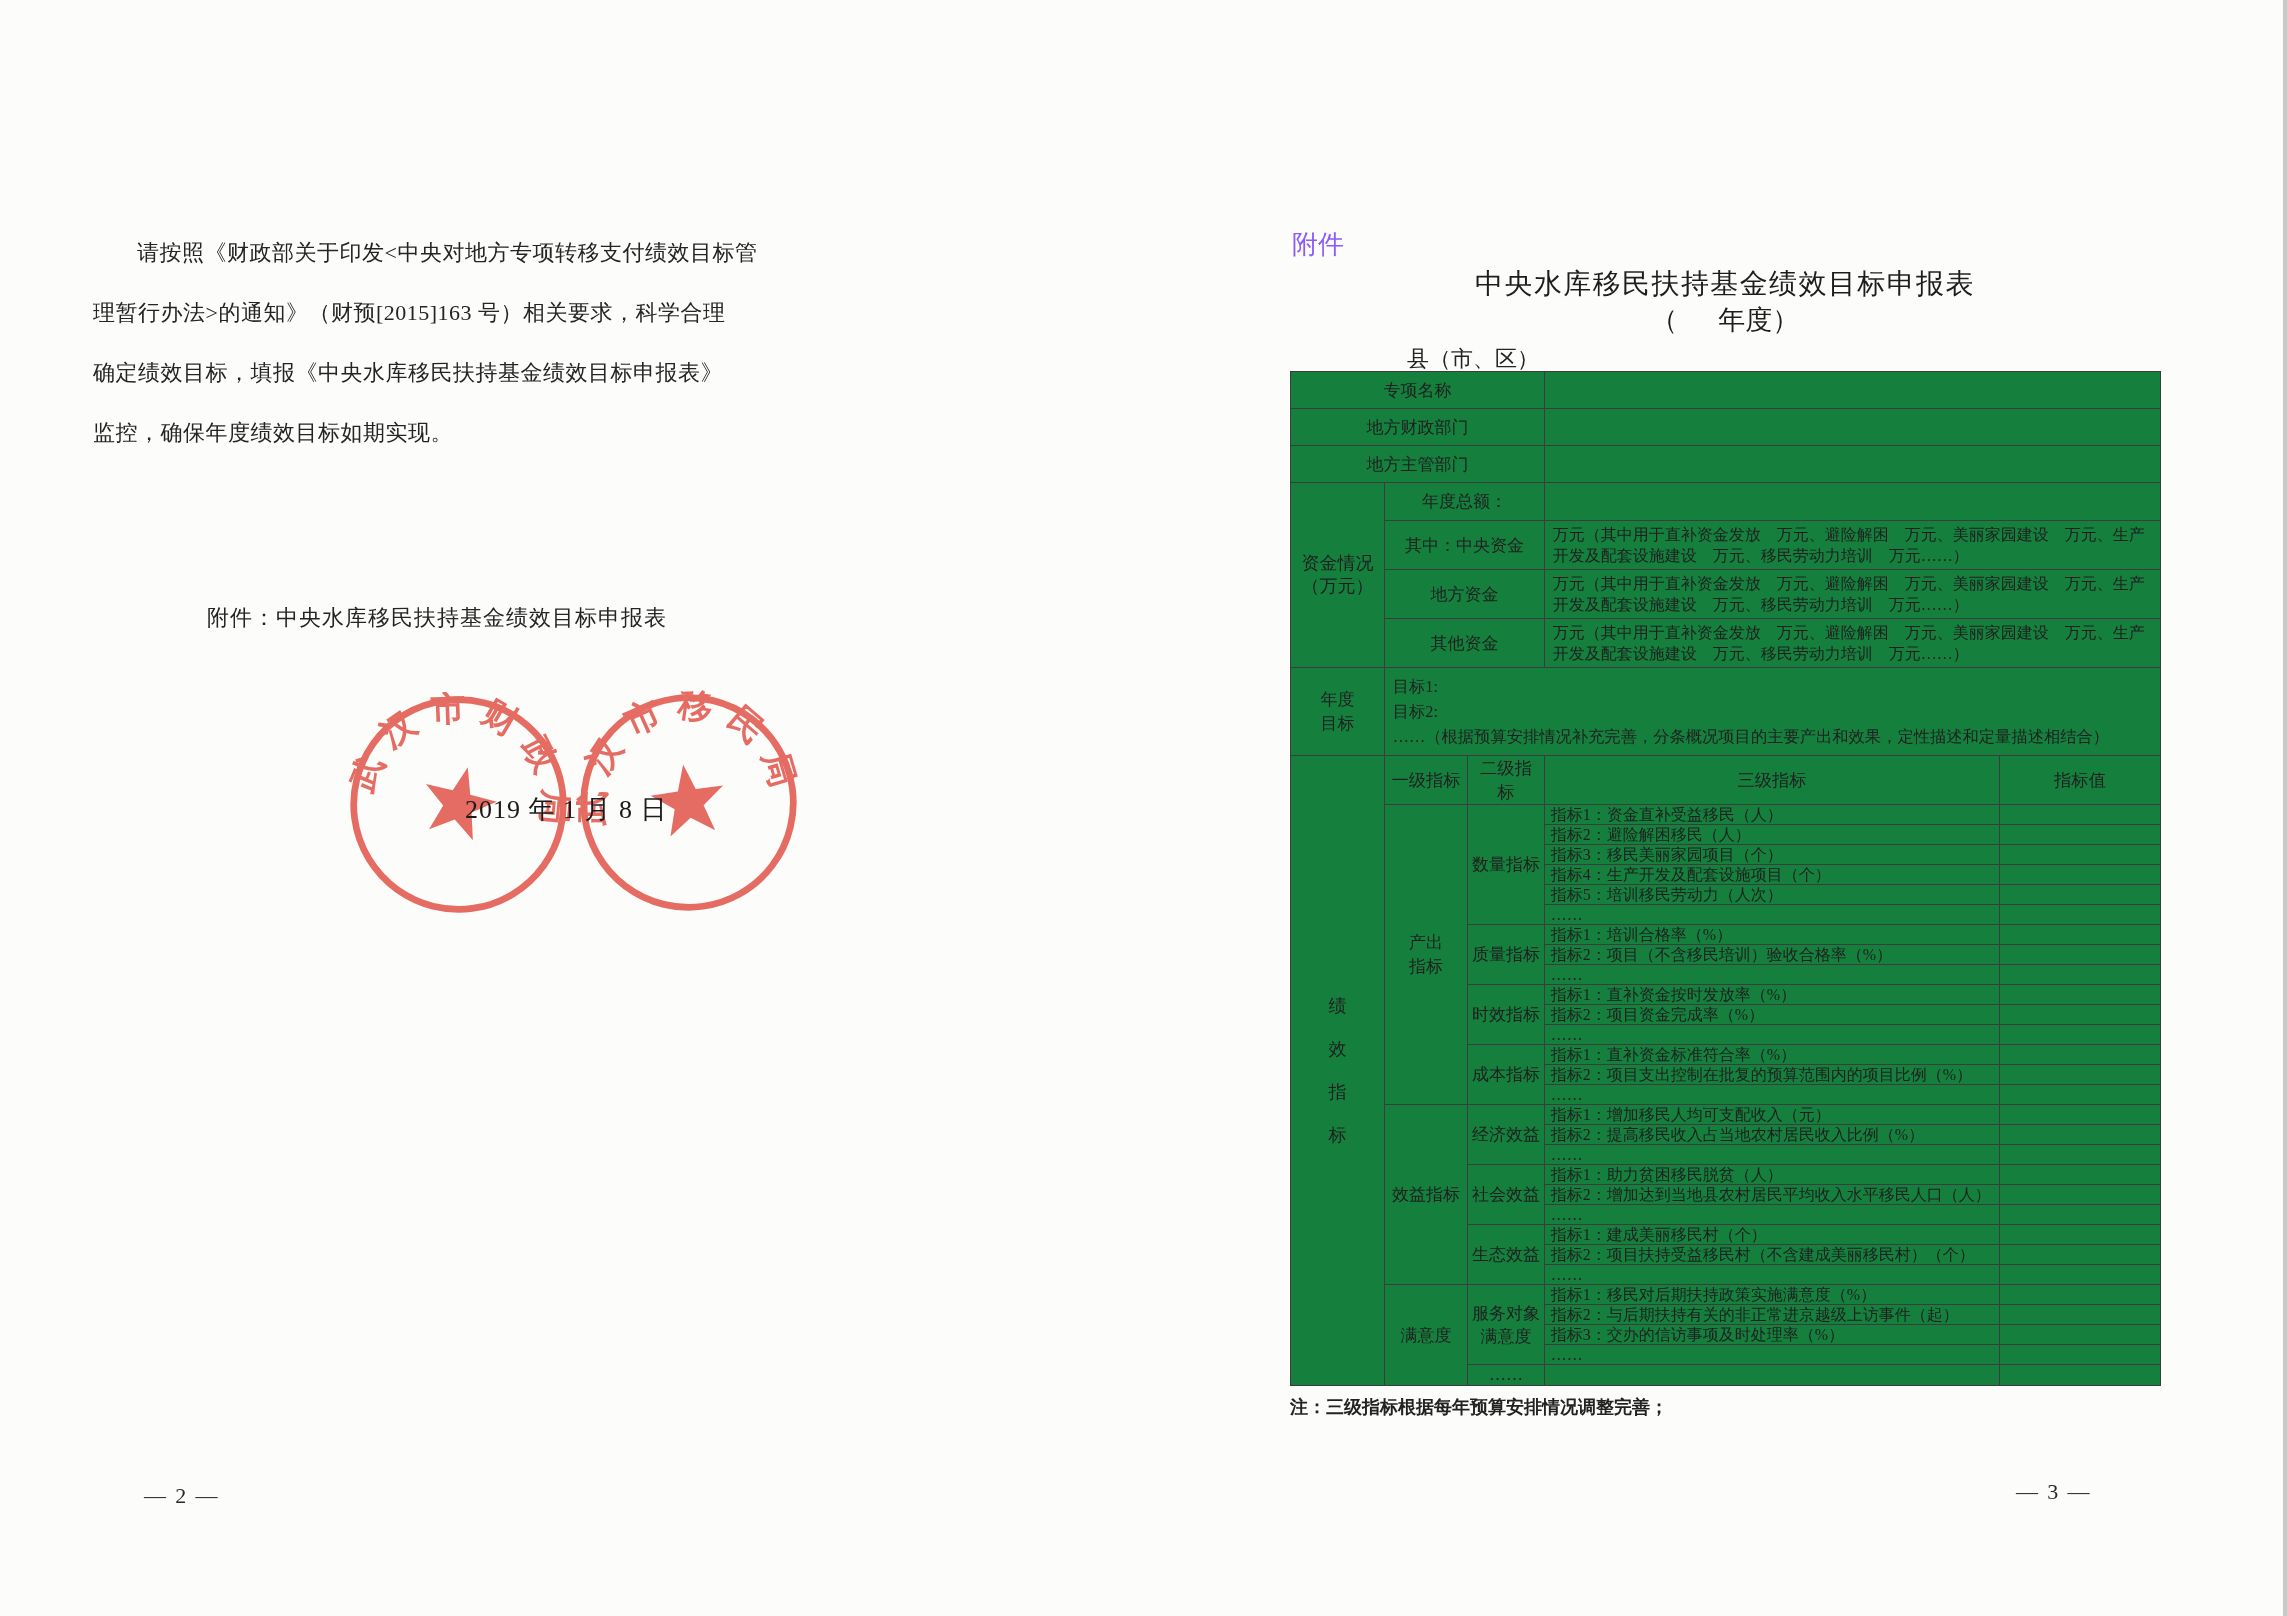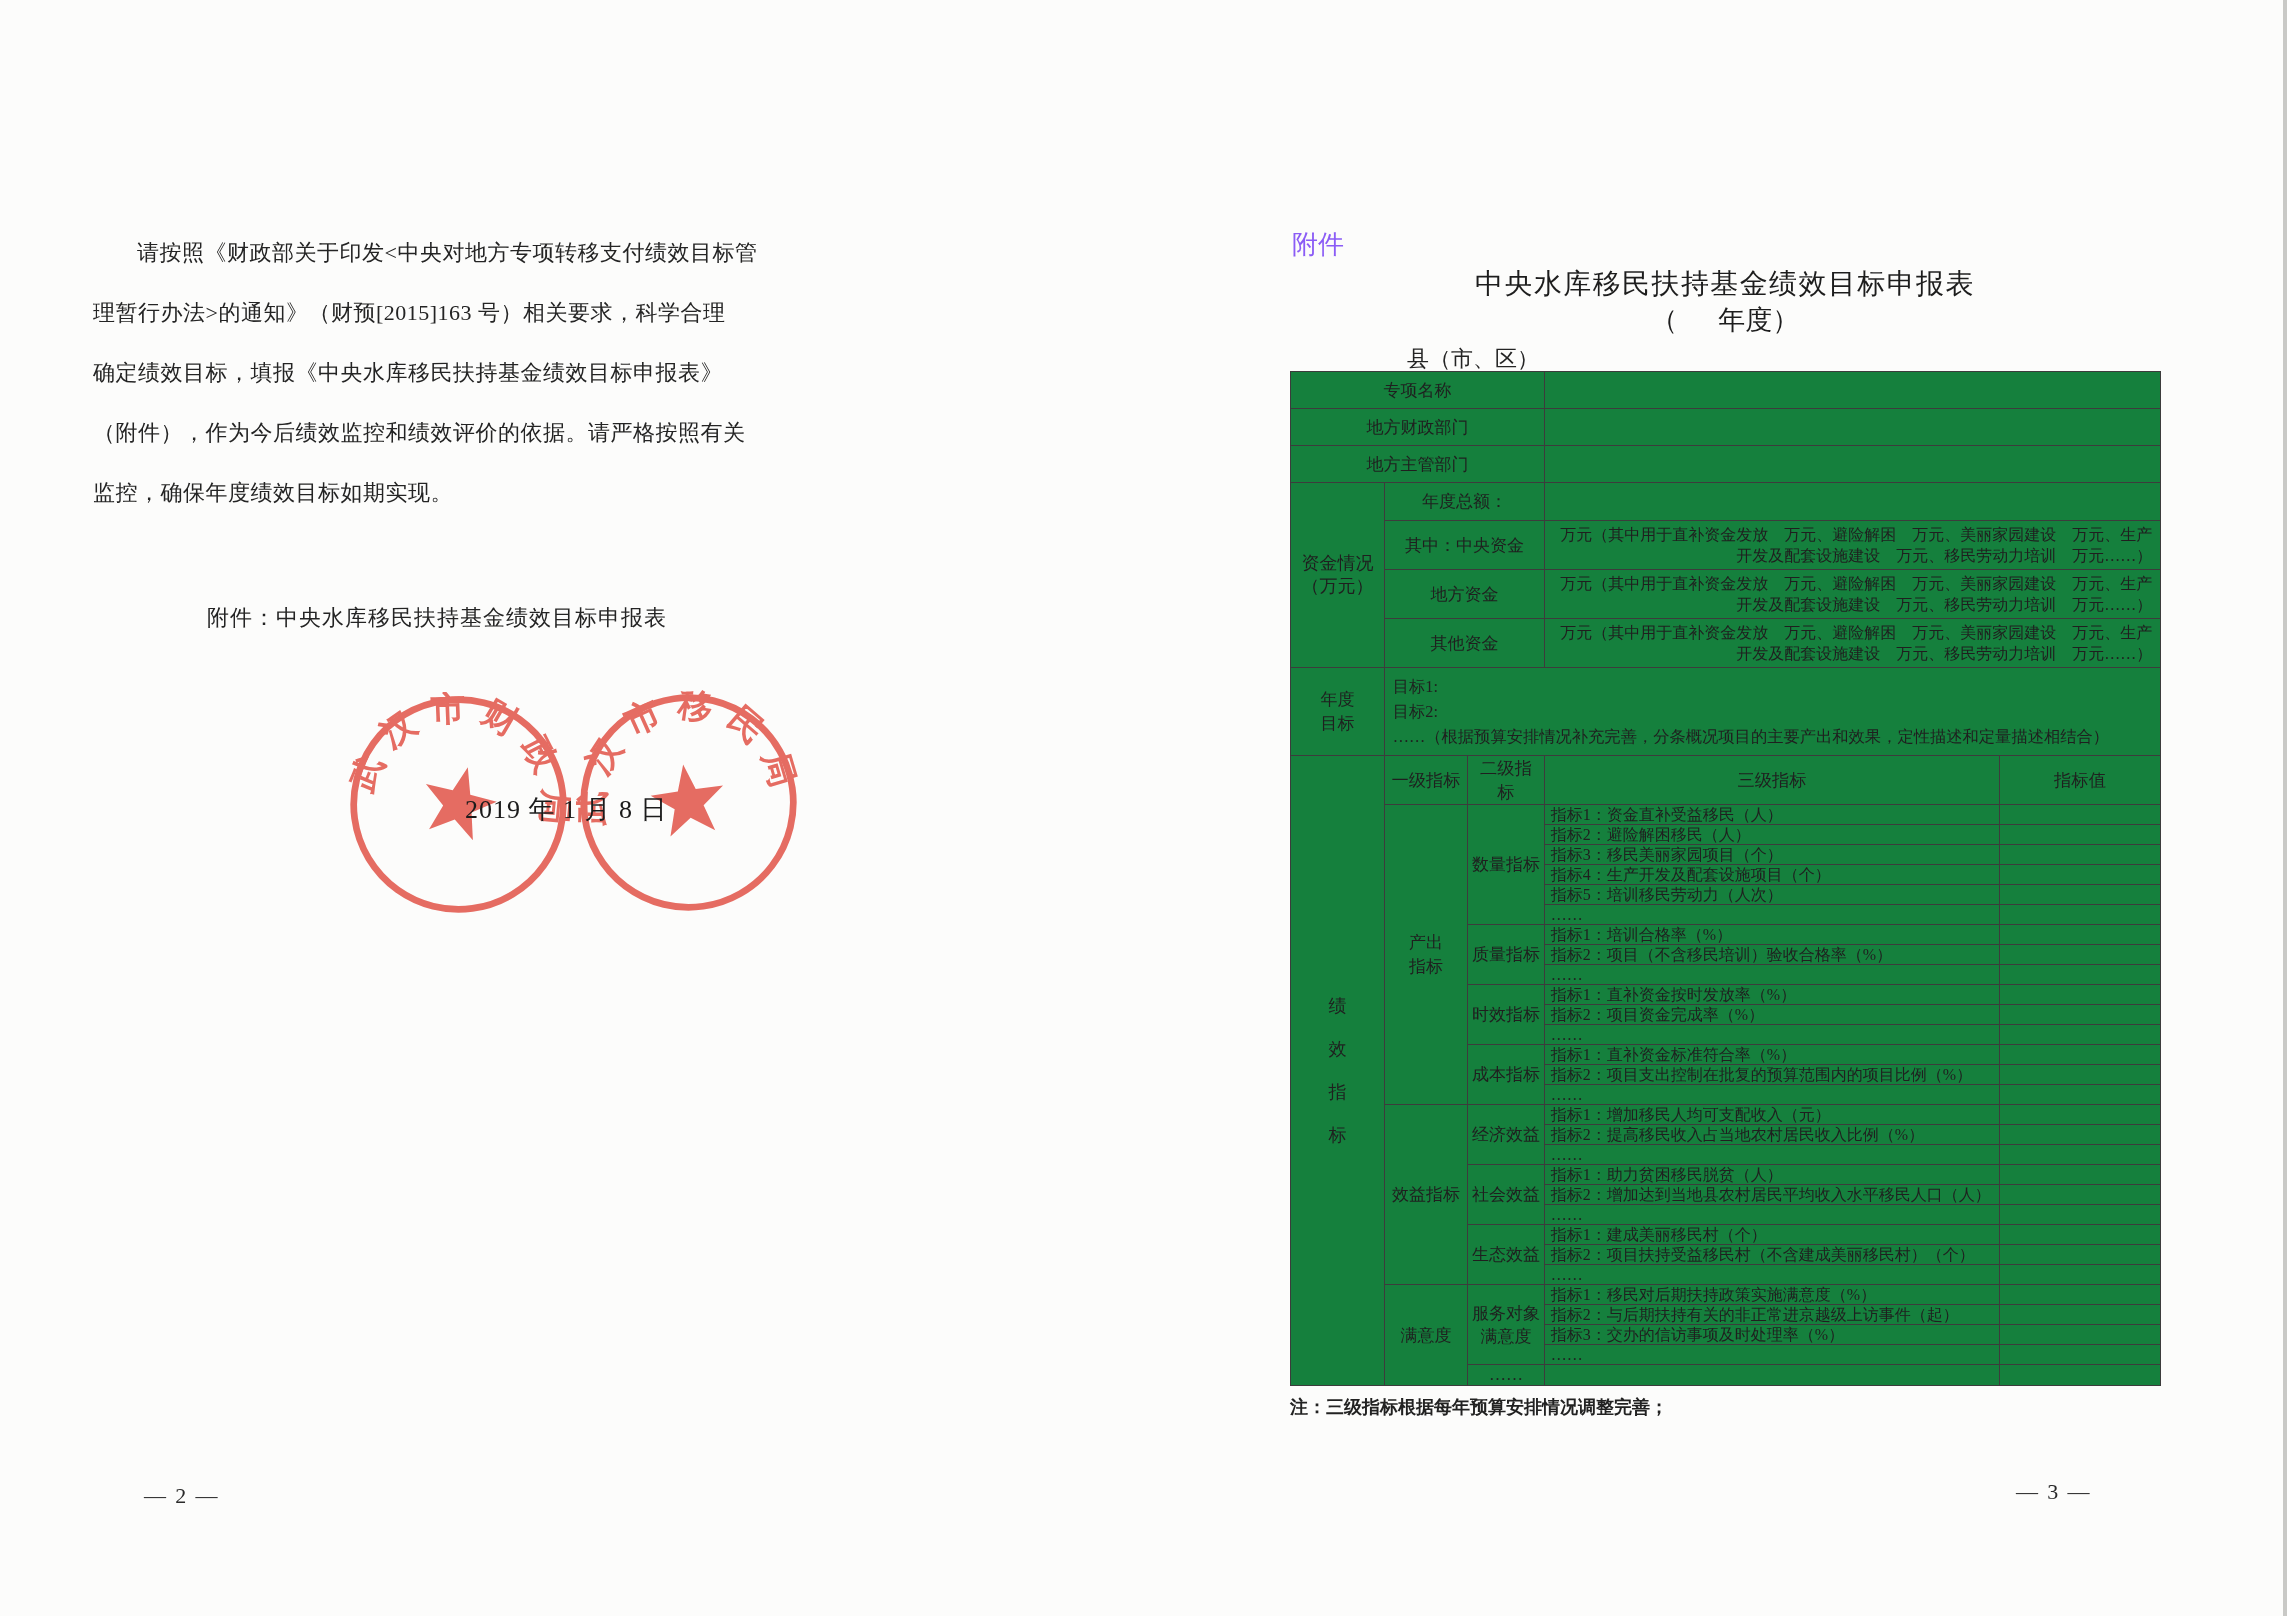--- a/index.html
+++ b/index.html
@@ -33,41 +33,40 @@
   .county-line{position:absolute;left:1299px;top:344px;font-size:22px;color:#242424;}
   .county-blank{display:inline-block;width:108px;height:21px;border-bottom:1.9px solid #333;vertical-align:bottom;}
   
   .form-table{position:absolute;left:1290px;top:371px;border-collapse:collapse;table-layout:fixed;width:870px;background:#15803d;}
   .form-table td{border:1.9px solid #3c3c3c;padding:0 3.8px;vertical-align:middle;font-size:17px;color:#1f1f1f;overflow:hidden;}
   td.lab{text-align:center;}
   td.sec2{text-align:center;}
   .wrap2{width:38px;margin:0 auto;word-break:break-all;line-height:24px;}
   .wrap4{width:73px;margin:0 auto;word-break:break-all;line-height:23px;text-align:center;font-size:18px;}
   .vtext{width:21px;margin:0 auto;word-break:break-all;line-height:43px;font-size:18px;text-align:center;}
-  td.fval{font-size:16px;line-height:21px;text-align:right;padding:1.9px 7.7px;}
+  td.fval{font-size:16px;line-height:21px;text-align:left;padding:1.9px 7.7px;}
   td.goal{font-size:16.3px;line-height:25px;text-align:left;padding:3.8px 7.7px;vertical-align:middle;}
   td.hd{text-align:center;font-size:17.3px;}
   td.ind{font-size:16px;line-height:18px;text-align:left;padding:0 5.8px;}
   td.vcell{background:transparent;}
   tr.rb{height:37px;}
   tr.rft{height:38px;}
   tr.rf{height:49px;}
   tr.rg{height:88px;}
   tr.rh{height:27px;}
   tr.ri{height:20px;}
   .table-note{position:absolute;left:1290px;top:1395px;font-size:18px;font-weight:600;color:#222;}
 </style>
 </head>
 <body>
 
 <div class="paragraph">
   <div class="para-line first">请按照《财政部关于印发&lt;中央对地方专项转移支付绩效目标管</div>
   <div class="para-line">理暂行办法&gt;的通知》（财预[2015]163 号）相关要求，科学合理</div>
   <div class="para-line">确定绩效目标，填报《中央水库移民扶持基金绩效目标申报表》</div>
-  <div class="para-line">（附件），作为今后绩效监控和绩效评价的依据。请严格按照有关</div>
   <div class="para-line last">监控，确保年度绩效目标如期实现。</div>
 </div>
 
 <div class="attachment-line">附件：中央水库移民扶持基金绩效目标申报表</div>
 
 <svg class="stamp s1" viewBox="0 0 234 234">
   <g transform="rotate(14 117 117)" opacity="0.8">
     <circle cx="117" cy="117" r="109" fill="none" stroke="#e0493d" stroke-width="7"></circle>
     <polygon fill="#e0493d" points="117,77 126.4,104.1 155,104.6 132.2,121.9 140.5,149.4 117,133 93.5,149.4 101.8,121.9 79,104.6 107.6,104.1"></polygon>
     <path id="arc1" d="M 34.3 147.1 A 88 88 0 1 1 199.7 147.1" fill="none"></path>

